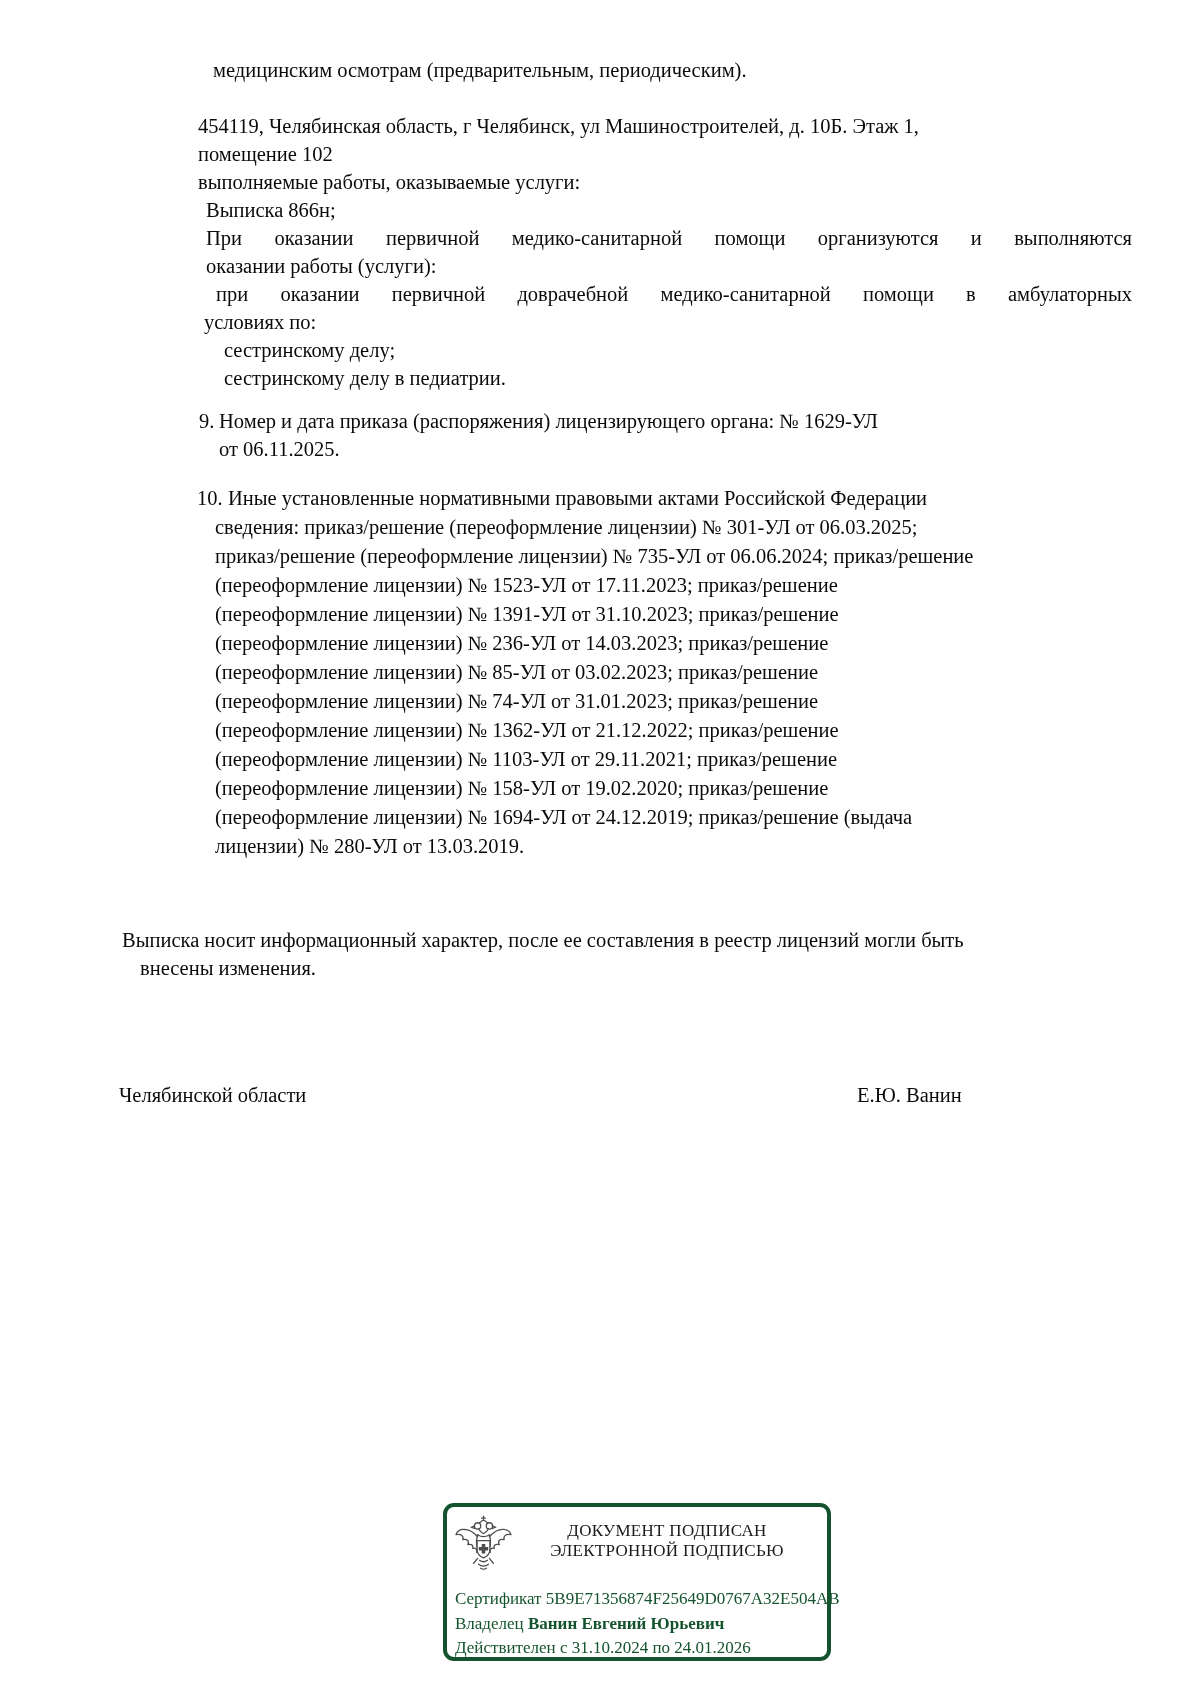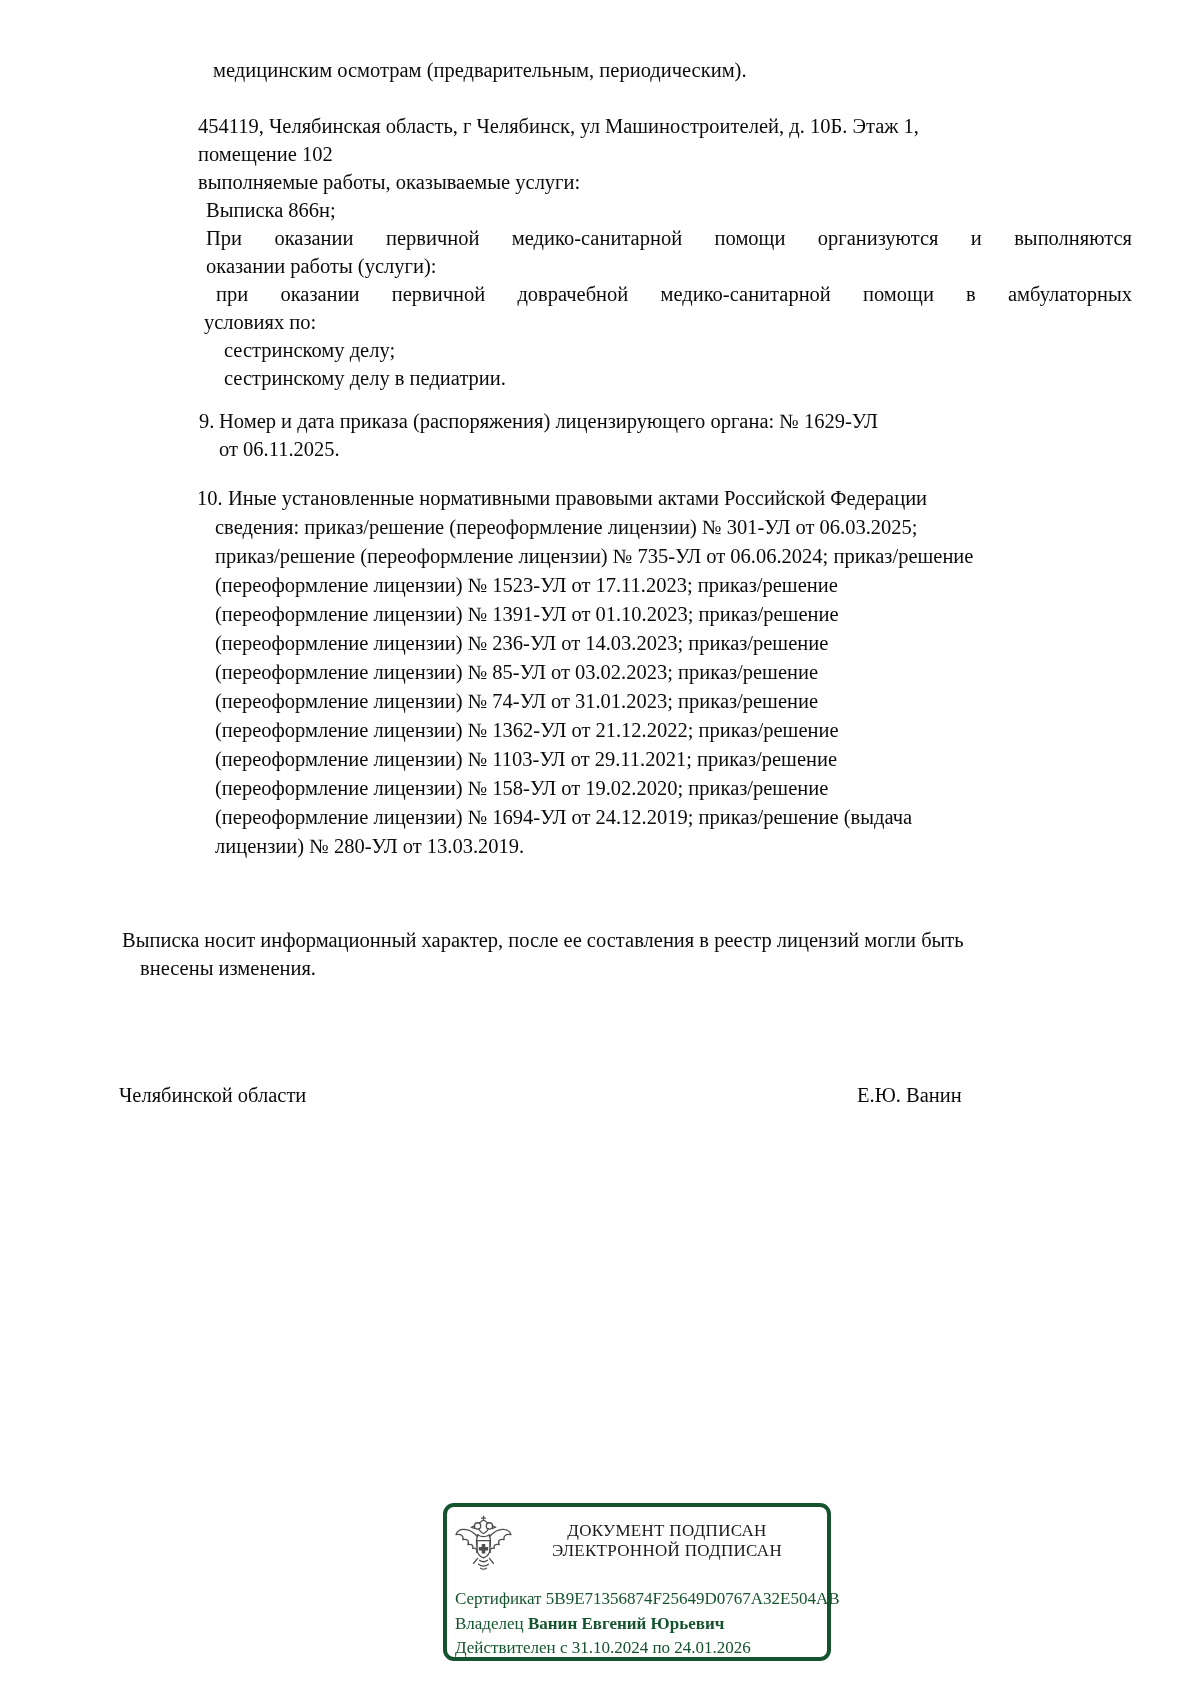--- a/index.html
+++ b/index.html
@@ -53,21 +53,21 @@
 
   <div class="ln" style="left:199px; top:407px;">9.</div>
   <div class="ln" style="left:219px; top:407px;">Номер и дата приказа (распоряжения) лицензирующего органа: № 1629-УЛ</div>
   <div class="ln" style="left:219px; top:435px;">от 06.11.2025.</div>
 
   <div class="ln" style="left:197px; top:484px;">10.</div>
   <div class="ln" style="left:228px; top:484px;">Иные установленные нормативными правовыми актами Российской Федерации</div>
   <div class="ln" style="left:215px; top:513px;">сведения: приказ/решение (переоформление лицензии) № 301-УЛ от 06.03.2025;</div>
   <div class="ln" style="left:215px; top:542px;">приказ/решение (переоформление лицензии) № 735-УЛ от 06.06.2024; приказ/решение</div>
   <div class="ln" style="left:215px; top:571px;">(переоформление лицензии) № 1523-УЛ от 17.11.2023; приказ/решение</div>
-  <div class="ln" style="left:215px; top:600px;">(переоформление лицензии) № 1391-УЛ от 01.10.2023; приказ/решение</div>
+  <div class="ln" style="left:215px; top:600px;">(переоформление лицензии) № 1391-УЛ от 31.10.2023; приказ/решение</div>
   <div class="ln" style="left:215px; top:629px;">(переоформление лицензии) № 236-УЛ от 14.03.2023; приказ/решение</div>
   <div class="ln" style="left:215px; top:658px;">(переоформление лицензии) № 85-УЛ от 03.02.2023; приказ/решение</div>
   <div class="ln" style="left:215px; top:687px;">(переоформление лицензии) № 74-УЛ от 31.01.2023; приказ/решение</div>
   <div class="ln" style="left:215px; top:716px;">(переоформление лицензии) № 1362-УЛ от 21.12.2022; приказ/решение</div>
   <div class="ln" style="left:215px; top:745px;">(переоформление лицензии) № 1103-УЛ от 29.11.2021; приказ/решение</div>
   <div class="ln" style="left:215px; top:774px;">(переоформление лицензии) № 158-УЛ от 19.02.2020; приказ/решение</div>
   <div class="ln" style="left:215px; top:803px;">(переоформление лицензии) № 1694-УЛ от 24.12.2019; приказ/решение (выдача</div>
   <div class="ln" style="left:215px; top:832px;">лицензии) № 280-УЛ от 13.03.2019.</div>
 
   <div class="ln" style="left:122px; top:926px;">Выписка носит информационный характер, после ее составления в реестр лицензий могли быть</div>
@@ -93,21 +93,21 @@
         <path d="M24 44 l-4 5 M36 44 l4 5"></path>
       </g>
       <g stroke="#4d4d4d" fill="#ffffff" stroke-width="1.3">
         <path d="M23.5 26 h13 v9 q0 6 -6.5 8.5 q-6.5 -2.5 -6.5 -8.5 z"></path>
         <path d="M28.2 29.5 h3.6 v3 h3 v3.6 h-3 v3 h-3.6 v-3 h-3 v-3.6 h3 z" fill="#4d4d4d" stroke="none"></path>
       </g>
     </svg>
 
     <div class="stamp-title">
       <div>ДОКУМЕНТ ПОДПИСАН</div>
-      <div>ЭЛЕКТРОННОЙ ПОДПИСАН</div>
+      <div>ЭЛЕКТРОННОЙ ПОДПИСЬЮ</div>
     </div>
 
     <div class="stamp-info" style="top:82px;">
       <span>Сертификат</span>
       <span>5B9E71356874F25649D0767A32E504AB</span>
     </div>
     <div class="stamp-info" style="top:107px;">
       <span>Владелец</span>
       <span class="b">Ванин Евгений Юрьевич</span>
     </div>

